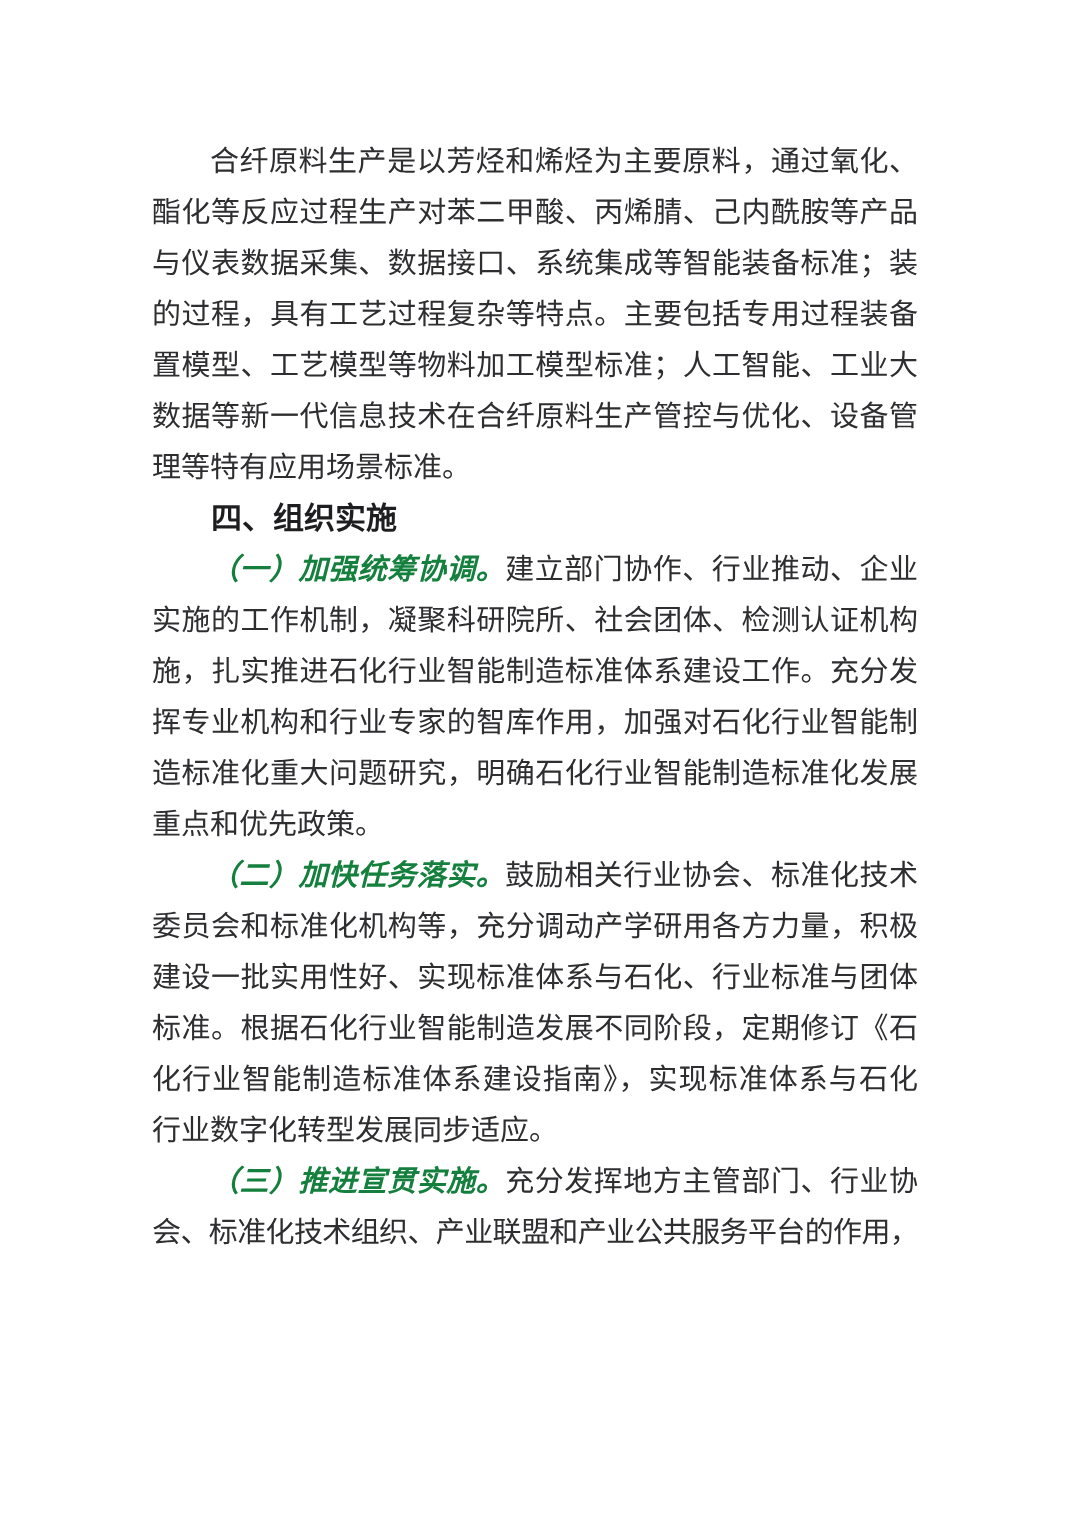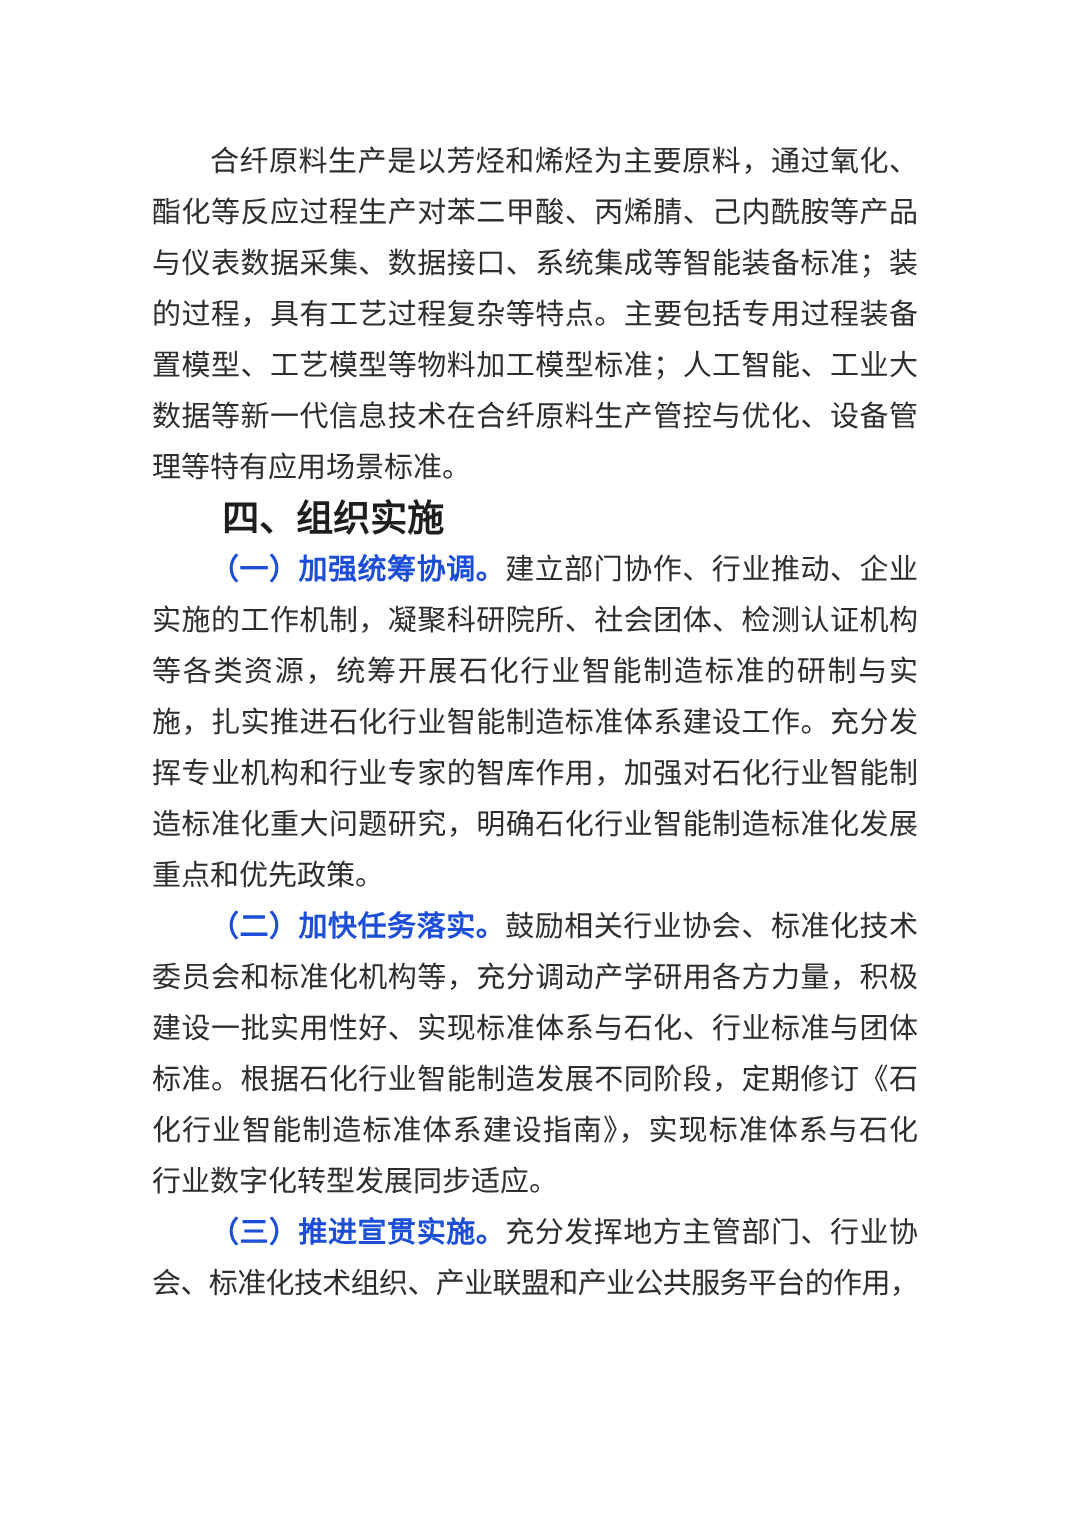--- a/index.html
+++ b/index.html
@@ -45,28 +45,29 @@
     text-align: right;
     text-align-last: left;
   }
   .line.tight {           
     letter-spacing: -0.8px;
   }
   .line.heading {
     font-family: "Liberation Sans", "DejaVu Sans", sans-serif;
     font-weight: 700;
     color: #1e1e20;
-    font-size: 37px;
+    font-size: 31px;
     text-align: left;
     text-align-last: left;
     text-indent: 1.9em;
   }
   .lead {
     font-weight: 700;
-    color: #1d4ed8;
+    color: #15803d;
+    font-style: italic;
   }
   .page-number {
     position: absolute;
     left: 0;
     top: 1424px;
     width: 1080px;
     text-align: center;
     font-size: 27px;
     color: #51555d;
     font-family: "Liberation Serif", "DejaVu Serif", serif;
@@ -81,21 +82,20 @@
       <div class="line first">合纤原料生产是以芳烃和烯烃为主要原料，通过氧化、</div>
       <div class="line">酯化等反应过程生产对苯二甲酸、丙烯腈、己内酰胺等产品</div>
       <div class="line">与仪表数据采集、数据接口、系统集成等智能装备标准；装</div>
       <div class="line">的过程，具有工艺过程复杂等特点。主要包括专用过程装备</div>
       <div class="line">置模型、工艺模型等物料加工模型标准；人工智能、工业大</div>
       <div class="line">数据等新一代信息技术在合纤原料生产管控与优化、设备管</div>
       <div class="line pl">理等特有应用场景标准。</div>
       <div class="line heading">四、组织实施</div>
       <div class="line first"><span class="lead">（一）加强统筹协调。</span><span>建立部门协作、行业推动、企业</span></div>
       <div class="line">实施的工作机制，凝聚科研院所、社会团体、检测认证机构</div>
-      <div class="line">等各类资源，统筹开展石化行业智能制造标准的研制与实</div>
       <div class="line">施，扎实推进石化行业智能制造标准体系建设工作。充分发</div>
       <div class="line">挥专业机构和行业专家的智库作用，加强对石化行业智能制</div>
       <div class="line">造标准化重大问题研究，明确石化行业智能制造标准化发展</div>
       <div class="line pl">重点和优先政策。</div>
       <div class="line first"><span class="lead">（二）加快任务落实。</span><span>鼓励相关行业协会、标准化技术</span></div>
       <div class="line">委员会和标准化机构等，充分调动产学研用各方力量，积极</div>
       <div class="line">建设一批实用性好、实现标准体系与石化、行业标准与团体</div>
       <div class="line">标准。根据石化行业智能制造发展不同阶段，定期修订《石</div>
       <div class="line">化行业智能制造标准体系建设指南》，实现标准体系与石化</div>
       <div class="line pl">行业数字化转型发展同步适应。</div>

